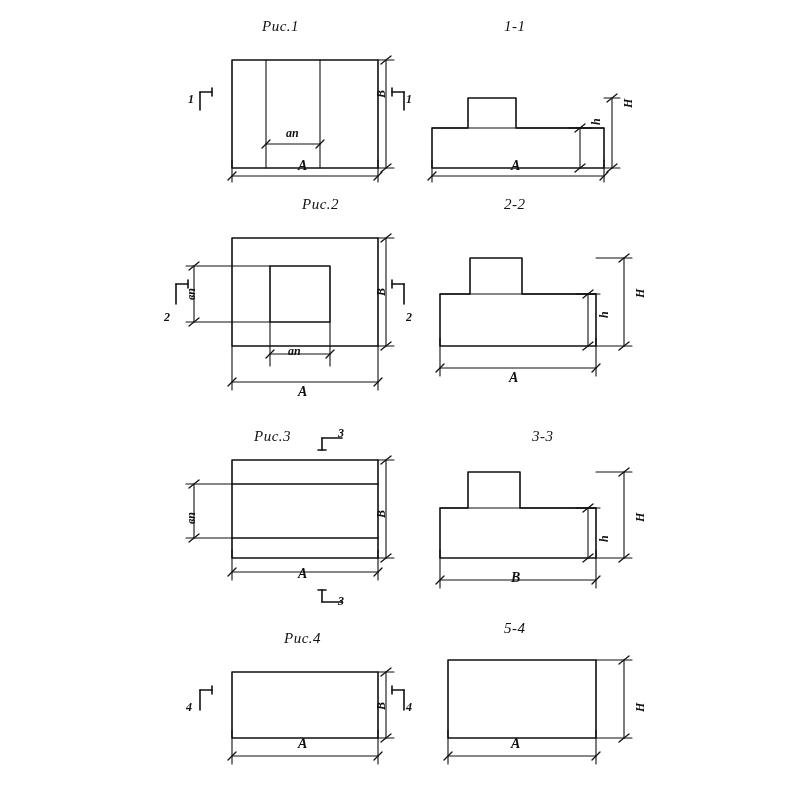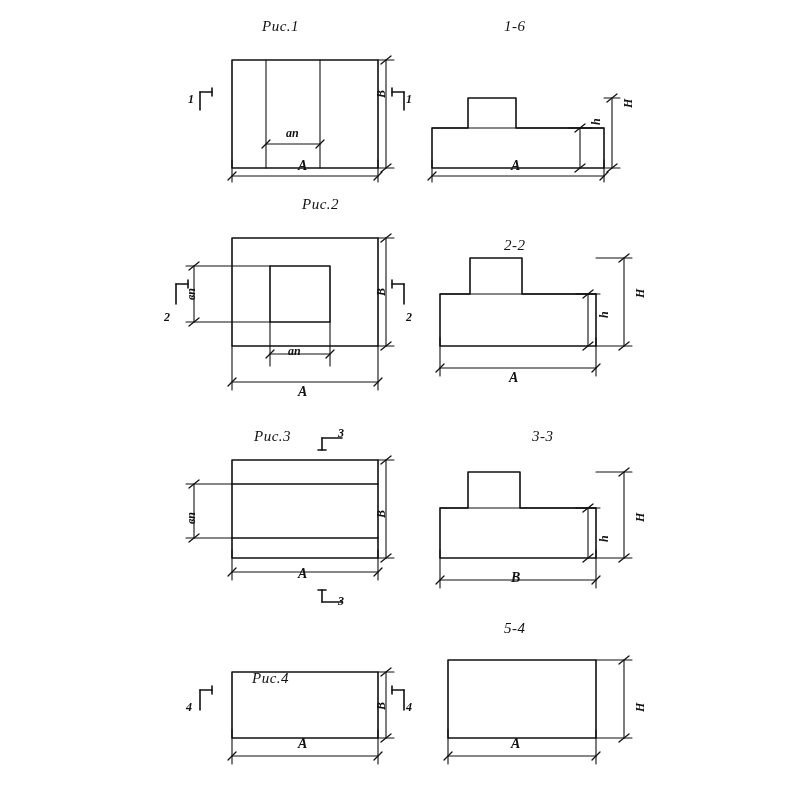--- a/index.html
+++ b/index.html
@@ -39,21 +39,21 @@
   .ln{stroke:#111;stroke-width:1.6;fill:none;stroke-linecap:round;stroke-linejoin:round;}
   .thin{stroke:#111;stroke-width:1.1;fill:none;stroke-linecap:round;}
   .tick{stroke:#111;stroke-width:1.3;fill:none;stroke-linecap:round;}
 </style>
 </head>
 <body>
 
 <div id="sheet">
 
   <div class="caption" style="left:262px;top:18px;">Рис.1</div>
-  <div class="caption" style="left:504px;top:18px;">1-6</div>
+  <div class="caption" style="left:504px;top:18px;">1-1</div>
 
   <svg width="800" height="160" style="top:40px;">
 
     <path class="ln" d="M232 20 L378 20 L378 128 L232 128 Z"></path>
 
     <path class="thin" d="M266 20 L266 128"></path>
     <path class="thin" d="M320 20 L320 128"></path>
 
     <path class="thin" d="M386 20 L386 128"></path>
     <path class="tick" d="M381 24 L391 16 M381 132 L391 124"></path>
@@ -93,21 +93,21 @@
   <div class="lbl sm vert" style="left:374px;top:98px;">В</div>
   <div class="lbl sm" style="left:286px;top:126px;">ап</div>
   <div class="lbl" style="left:298px;top:158px;">А</div>
   <div class="lbl sm" style="left:188px;top:92px;">1</div>
   <div class="lbl sm" style="left:406px;top:92px;">1</div>
   <div class="lbl sm vert" style="left:621px;top:108px;">Н</div>
   <div class="lbl sm vert" style="left:589px;top:125px;">h</div>
   <div class="lbl" style="left:511px;top:158px;">А</div>
 
   <div class="caption" style="left:262px;top:196px;margin-left:40px;">Рис.2</div>
-  <div class="caption" style="left:504px;top:196px;margin-top:41px;">2-2</div>
+  <div class="caption" style="left:504px;top:196px;">2-2</div>
 
   <svg width="800" height="200" style="top:218px;">
 
     <path class="ln" d="M232 20 L378 20 L378 128 L232 128 Z"></path>
 
     <path class="ln" d="M270 48 L330 48 L330 104 L270 104 Z"></path>
 
     <path class="thin" d="M186 48 L270 48"></path>
     <path class="thin" d="M186 104 L270 104"></path>
     <path class="thin" d="M270 104 L270 148"></path>
@@ -209,21 +209,21 @@
 
   <div class="lbl sm vert" style="left:184px;top:524px;">вп</div>
   <div class="lbl sm vert" style="left:374px;top:518px;">В</div>
   <div class="lbl" style="left:298px;top:566px;">А</div>
   <div class="lbl sm" style="left:338px;top:426px;">3</div>
   <div class="lbl sm" style="left:338px;top:594px;">3</div>
   <div class="lbl sm vert" style="left:633px;top:522px;">Н</div>
   <div class="lbl sm vert" style="left:597px;top:542px;">h</div>
   <div class="lbl" style="left:511px;top:570px;">В</div>
 
-  <div class="caption" style="left:252px;top:630px;margin-top:40px;">Рис.4</div>
+  <div class="caption" style="left:284px;top:630px;">Рис.4</div>
   <div class="caption" style="left:504px;top:620px;">5-4</div>
 
   <svg width="800" height="150" style="top:650px;">
 
     <path class="ln" d="M232 22 L378 22 L378 88 L232 88 Z"></path>
 
     <path class="thin" d="M386 22 L386 88"></path>
     <path class="tick" d="M381 26 L391 18 M381 92 L391 84"></path>
     <path class="thin" d="M378 22 L394 22 M378 88 L394 88"></path>
 

